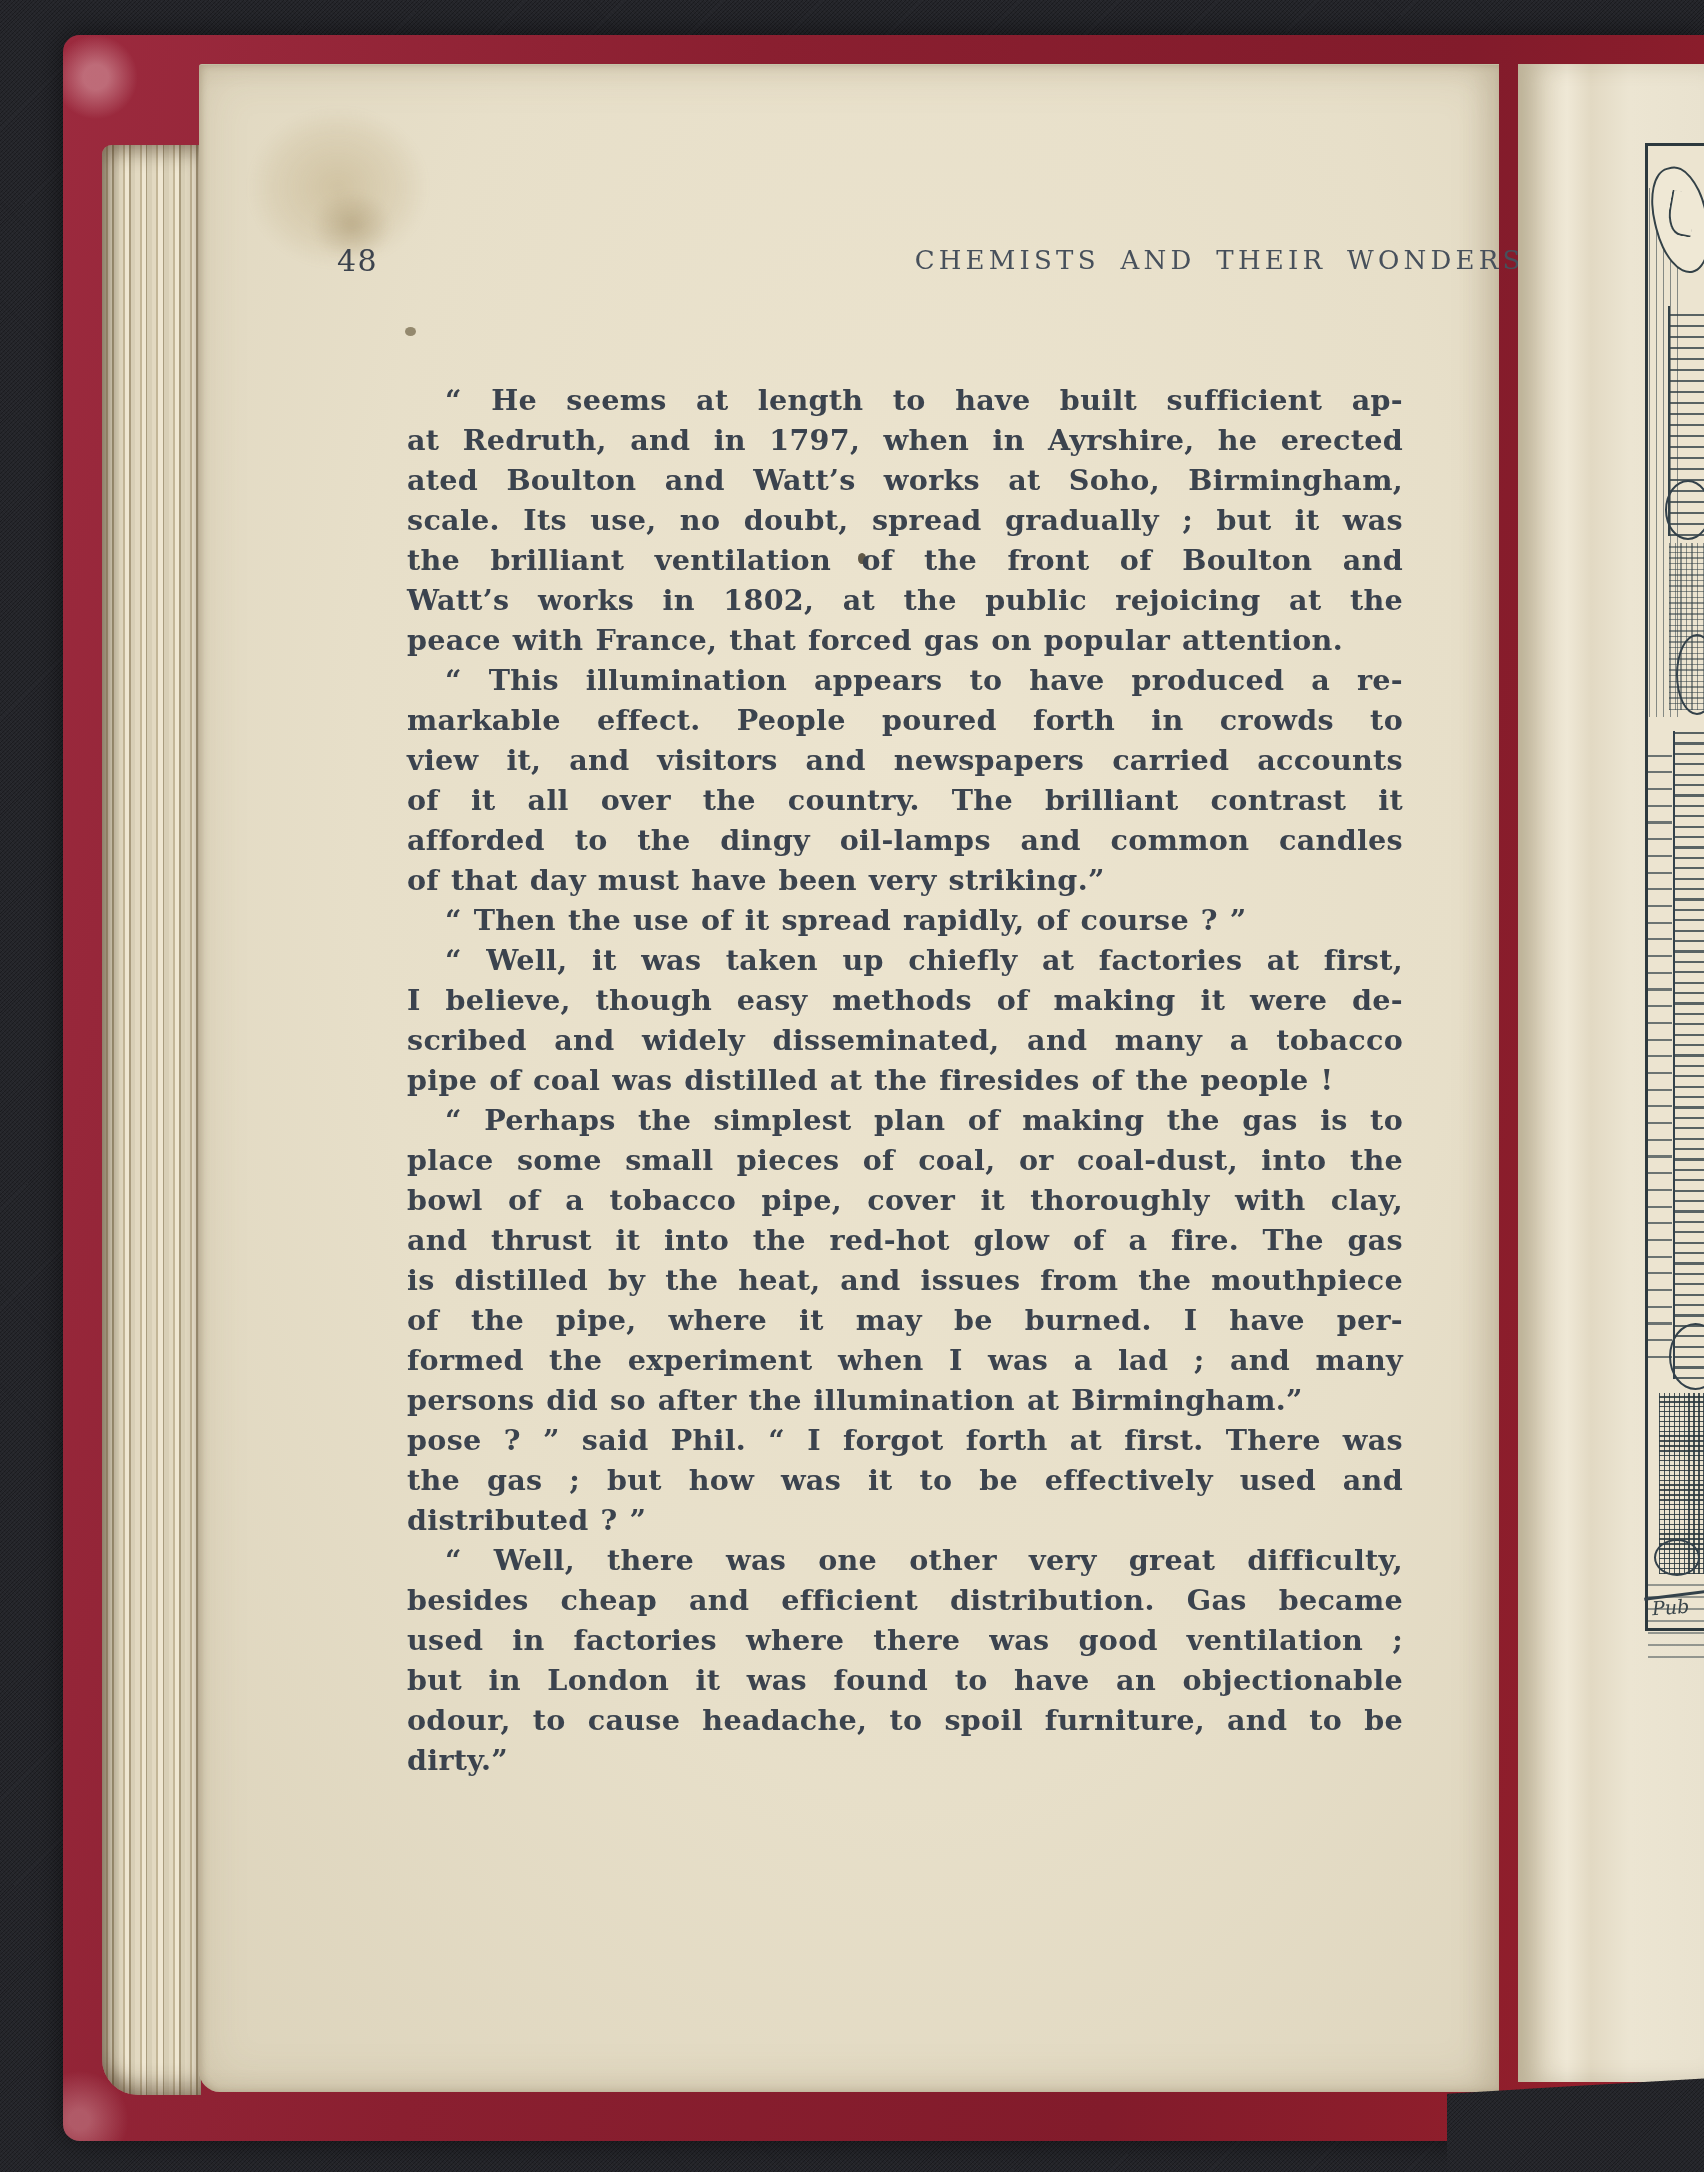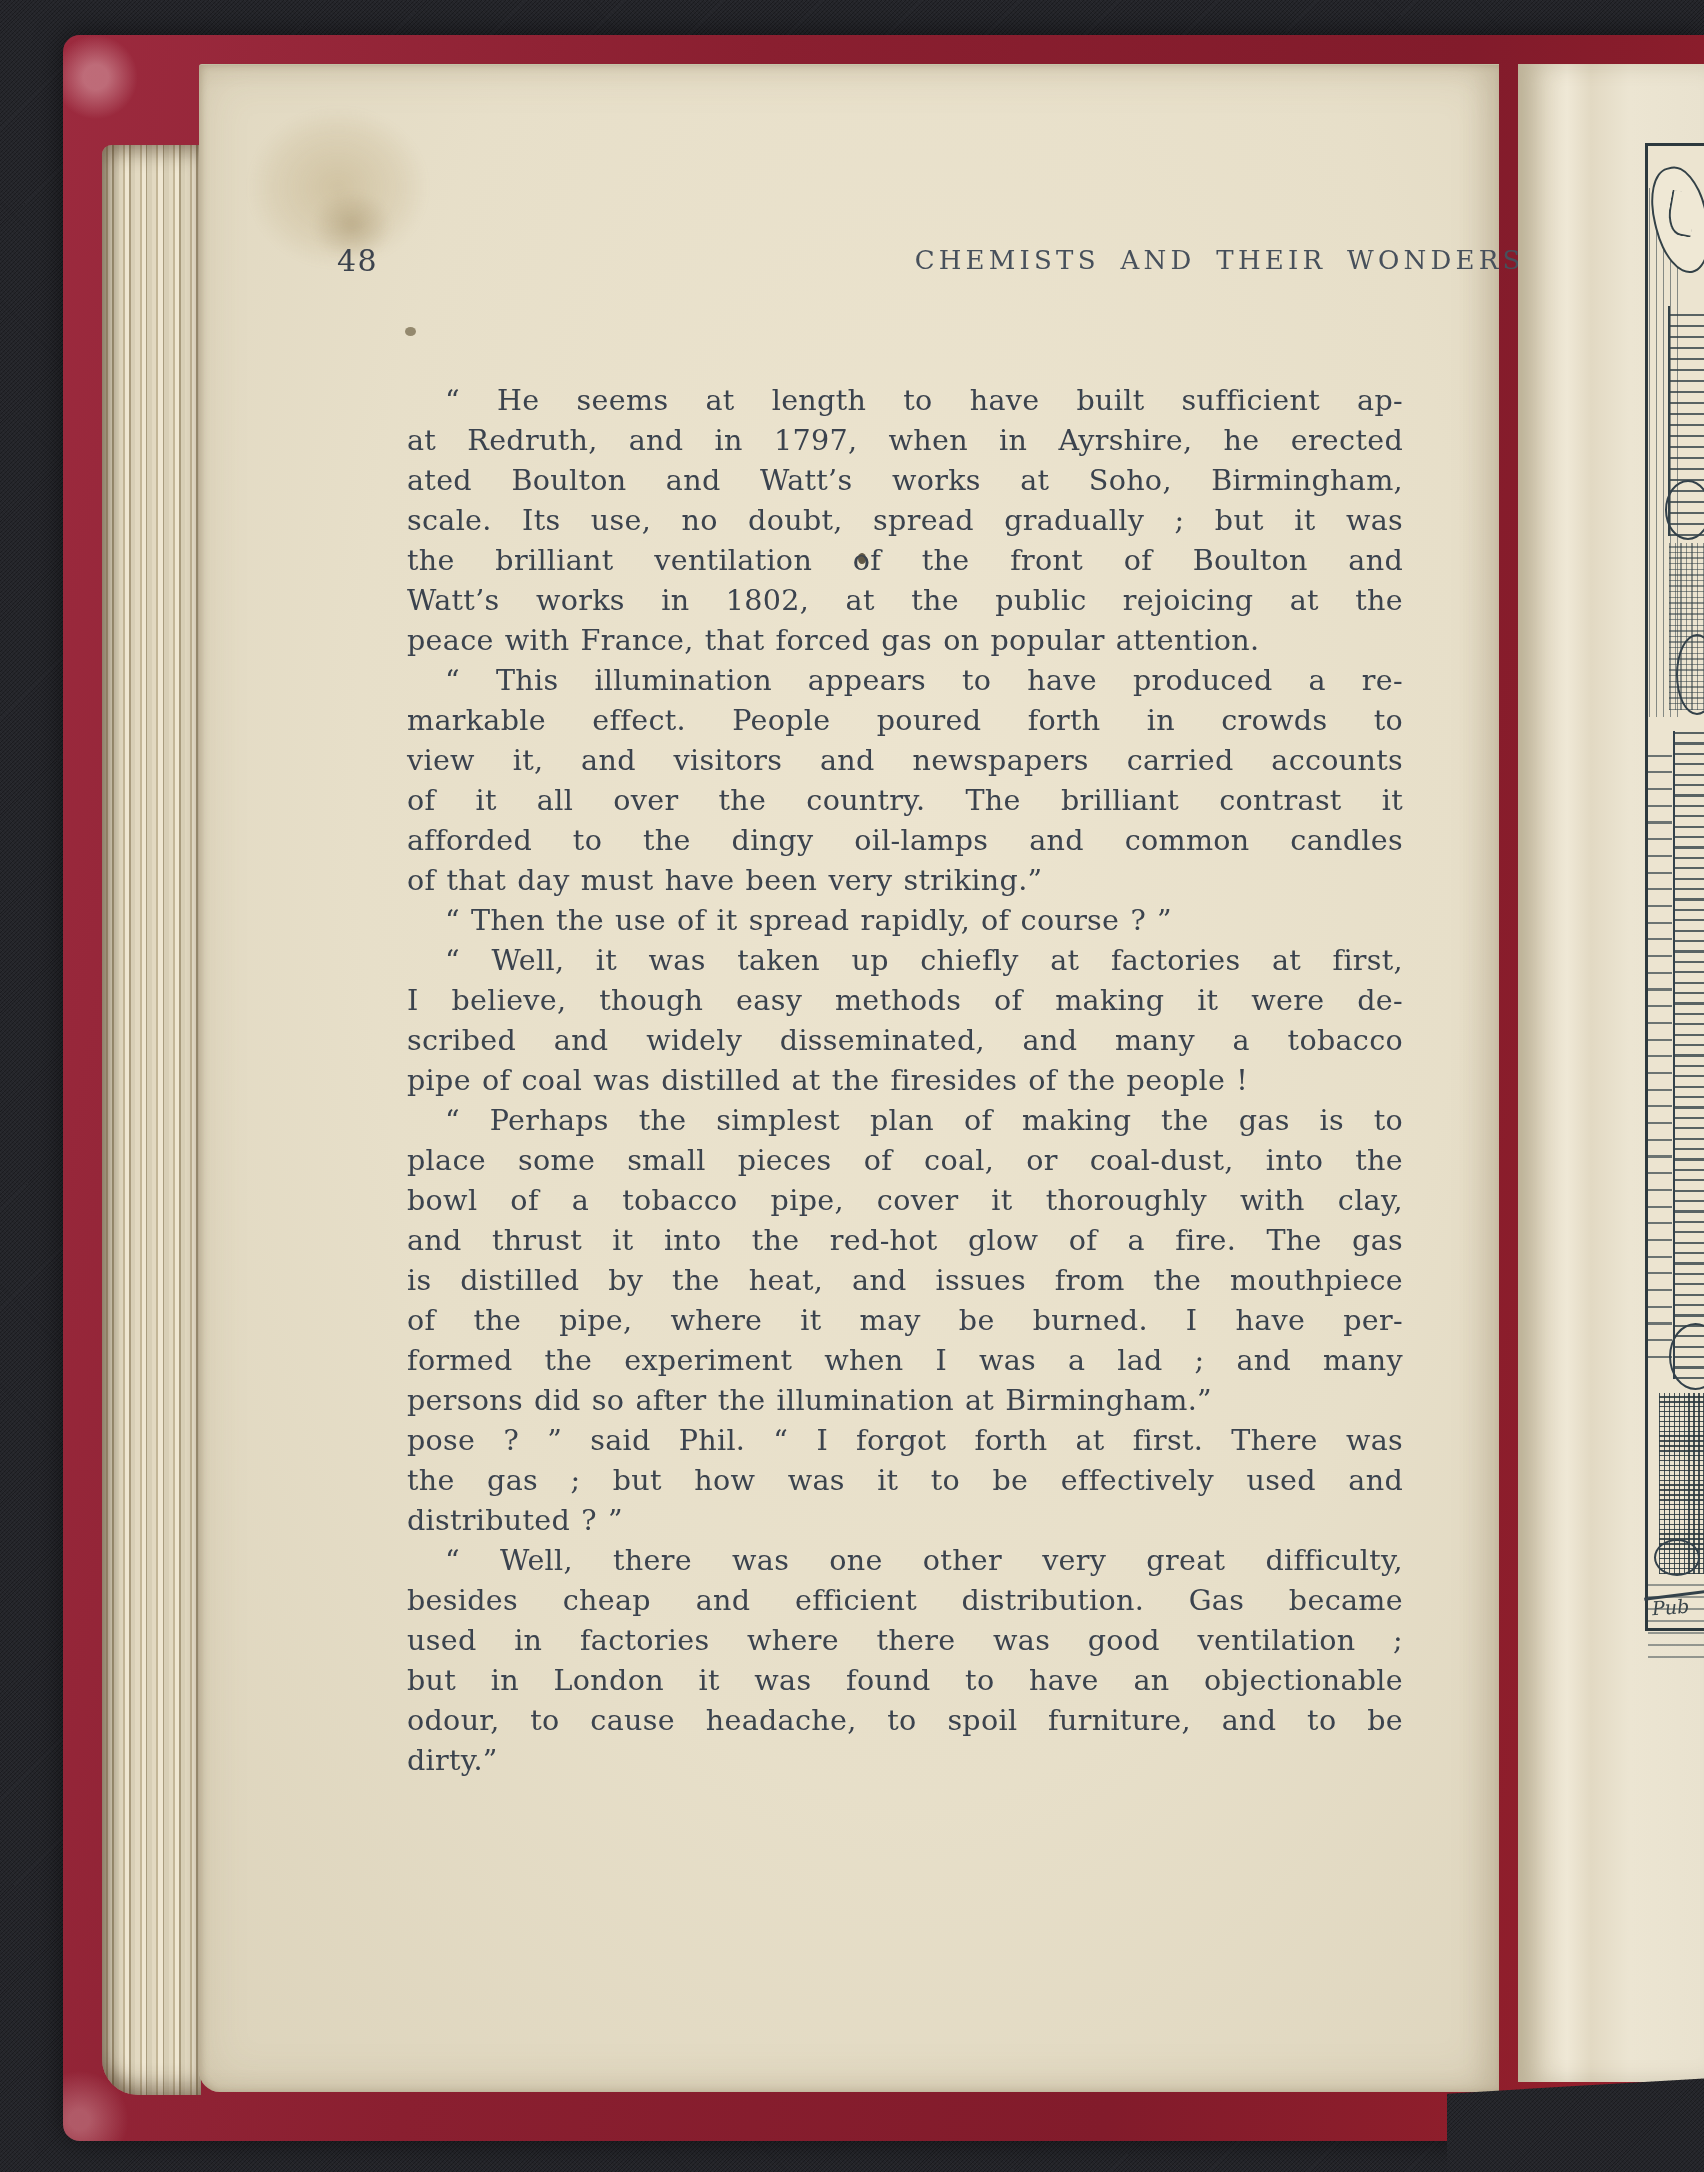--- a/index.html
+++ b/index.html
@@ -57,21 +57,21 @@
     letter-spacing:1.4px;
   }
   .running-title{
     position:absolute;left:37px;top:180px;width:1300px;text-align:right;
     font-size:26px;color:#47505b;letter-spacing:4.2px;word-spacing:8.4px;
   }
   .body-text{
     position:absolute;left:208px;top:315px;width:996px;
     font-size:28.6px;color:#3b434e;letter-spacing:0.3px;word-spacing:1.7px;
   }
-  .line{height:40px;line-height:40px;white-space:nowrap;}
+  .line{height:40px;line-height:40px;white-space:nowrap;font-weight:bold;}
   .line.just{white-space:normal;text-align:justify;text-align-last:justify;text-justify:inter-word;}
   .line.first{text-indent:38px;}
   
   .gutter{
     position:absolute;left:1499px;top:64px;width:19.5px;height:2020px;
     background:
       repeating-linear-gradient(0deg, rgba(150,120,60,0.45) 0 11px, rgba(150,120,60,0) 11px 40px),
       linear-gradient(90deg,#cbbe a0, #cbbea0 0%, #8d7c58 40%, #6b5f43 55%, #b7a888 75%, #d6cbb0 100%);
     background-blend-mode:multiply;
   }

